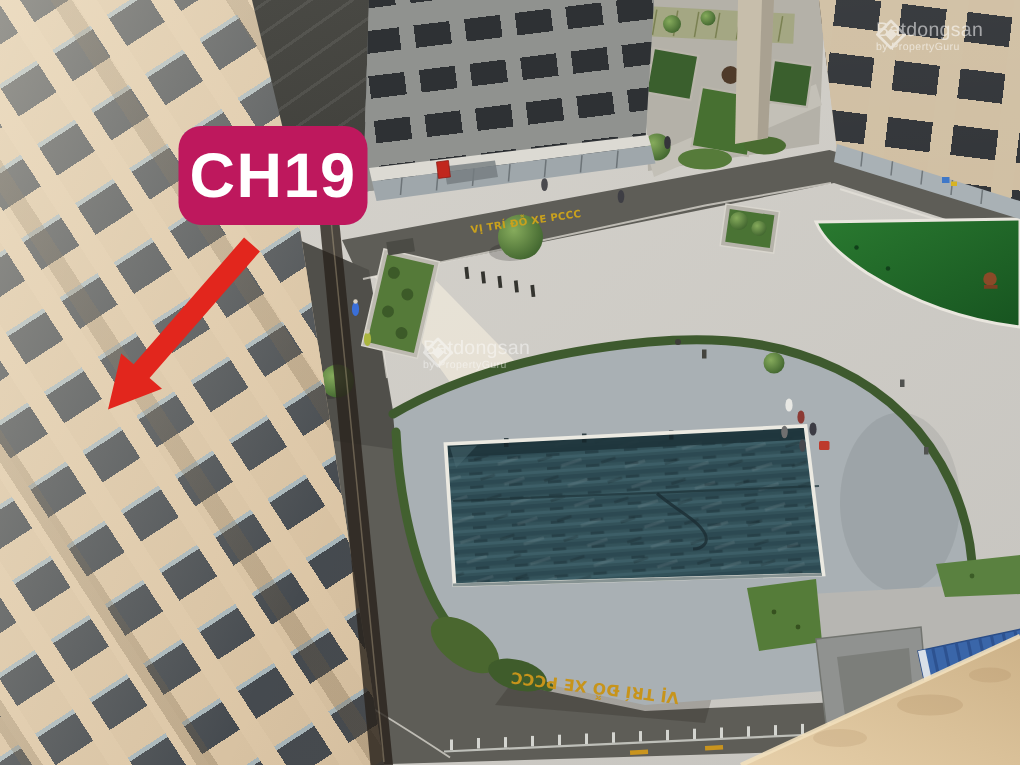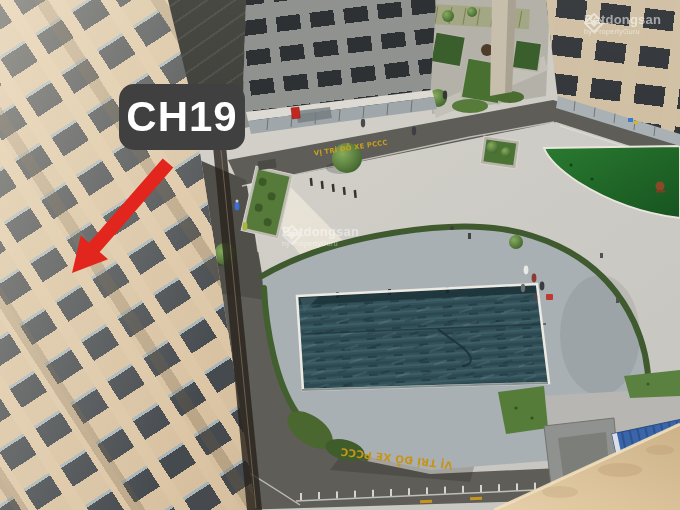--- a/index.html
+++ b/index.html
@@ -55,27 +55,27 @@
     background:
       repeating-linear-gradient(90deg, rgba(0,0,0,0) 0 30px, #cfbea1 30px 44px),
       repeating-linear-gradient(0deg, #2c2f33 0 20px, #cfbda0 20px 38px);
   }
   #bldg-right::after{
     background:linear-gradient(175deg, rgba(255,255,255,.08), rgba(0,0,0,0) 55%, rgba(0,0,0,.18));
   }
   
   .apartment-label{
     position:absolute;left:119px;top:84px;width:126px;height:66px;
-    background:#404040;border-radius:15px;
+    background:#be185d;border-radius:15px;
     display:flex;align-items:center;justify-content:center;
     color:#fff;font-size:42px;font-weight:700;letter-spacing:1px;
   }
   .wm{position:absolute;display:flex;gap:5px;align-items:flex-start;color:#fff;pointer-events:none;}
   .wm .wm-texts{display:flex;flex-direction:column;line-height:1;}
-  .wm .wm-brand{font-size:13px;font-weight:700;letter-spacing:.2px;}
+  .wm .wm-brand{font-size:13px;font-weight:400;letter-spacing:.2px;}
   .wm .wm-by{font-size:7px;margin-top:2px;letter-spacing:.3px;}
   #wm-top{left:584px;top:13px;opacity:.55;}
   #wm-mid{left:282px;top:225px;opacity:.45;}
   .yellow-road-text{font-weight:700;letter-spacing:.2px;font-family:"DejaVu Sans","Liberation Sans",sans-serif;}
 </style>
 </head>
 <body>
 
 <div id="stage">
 

